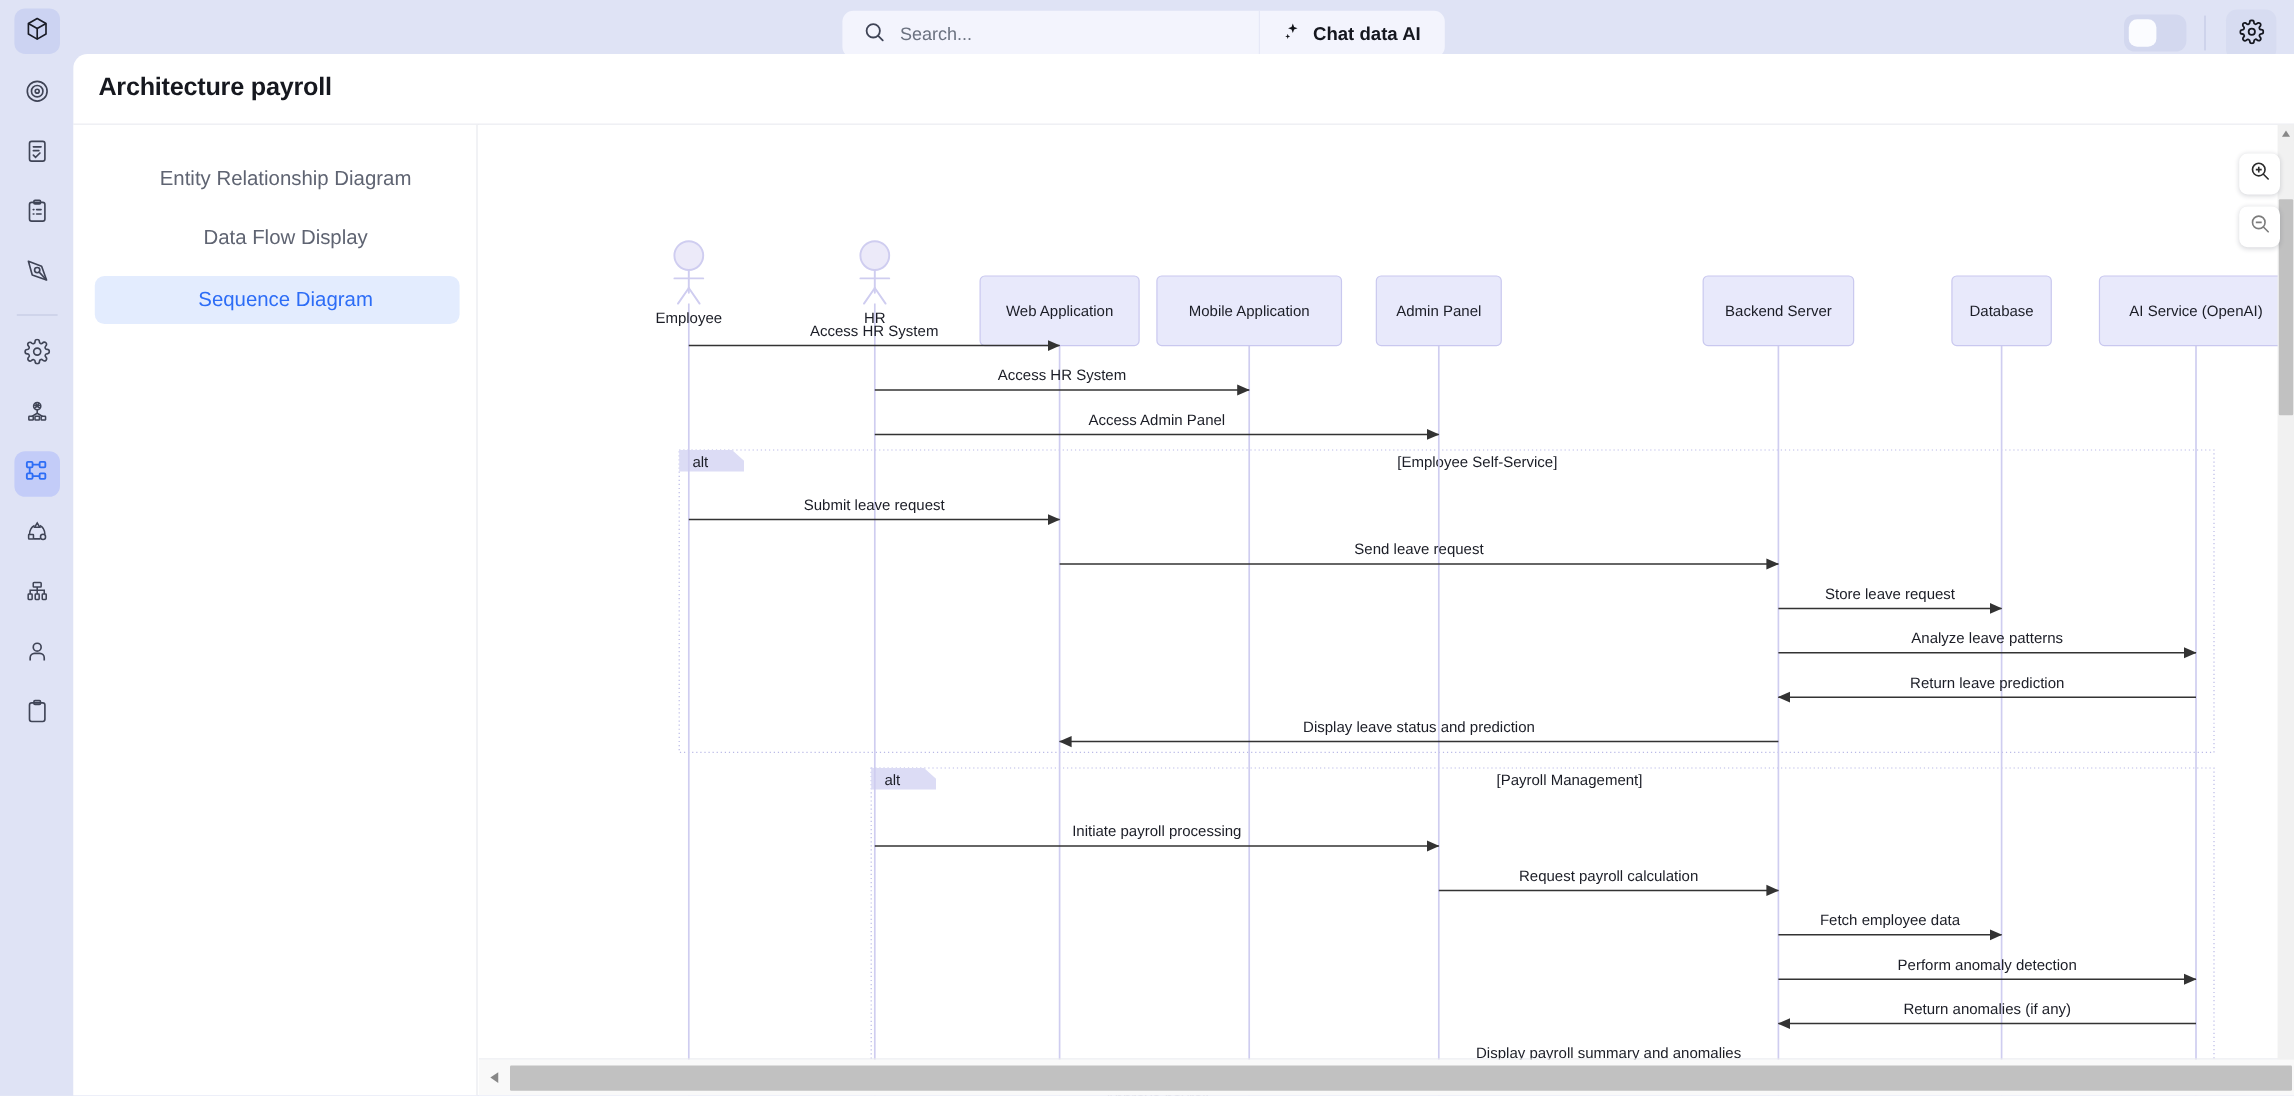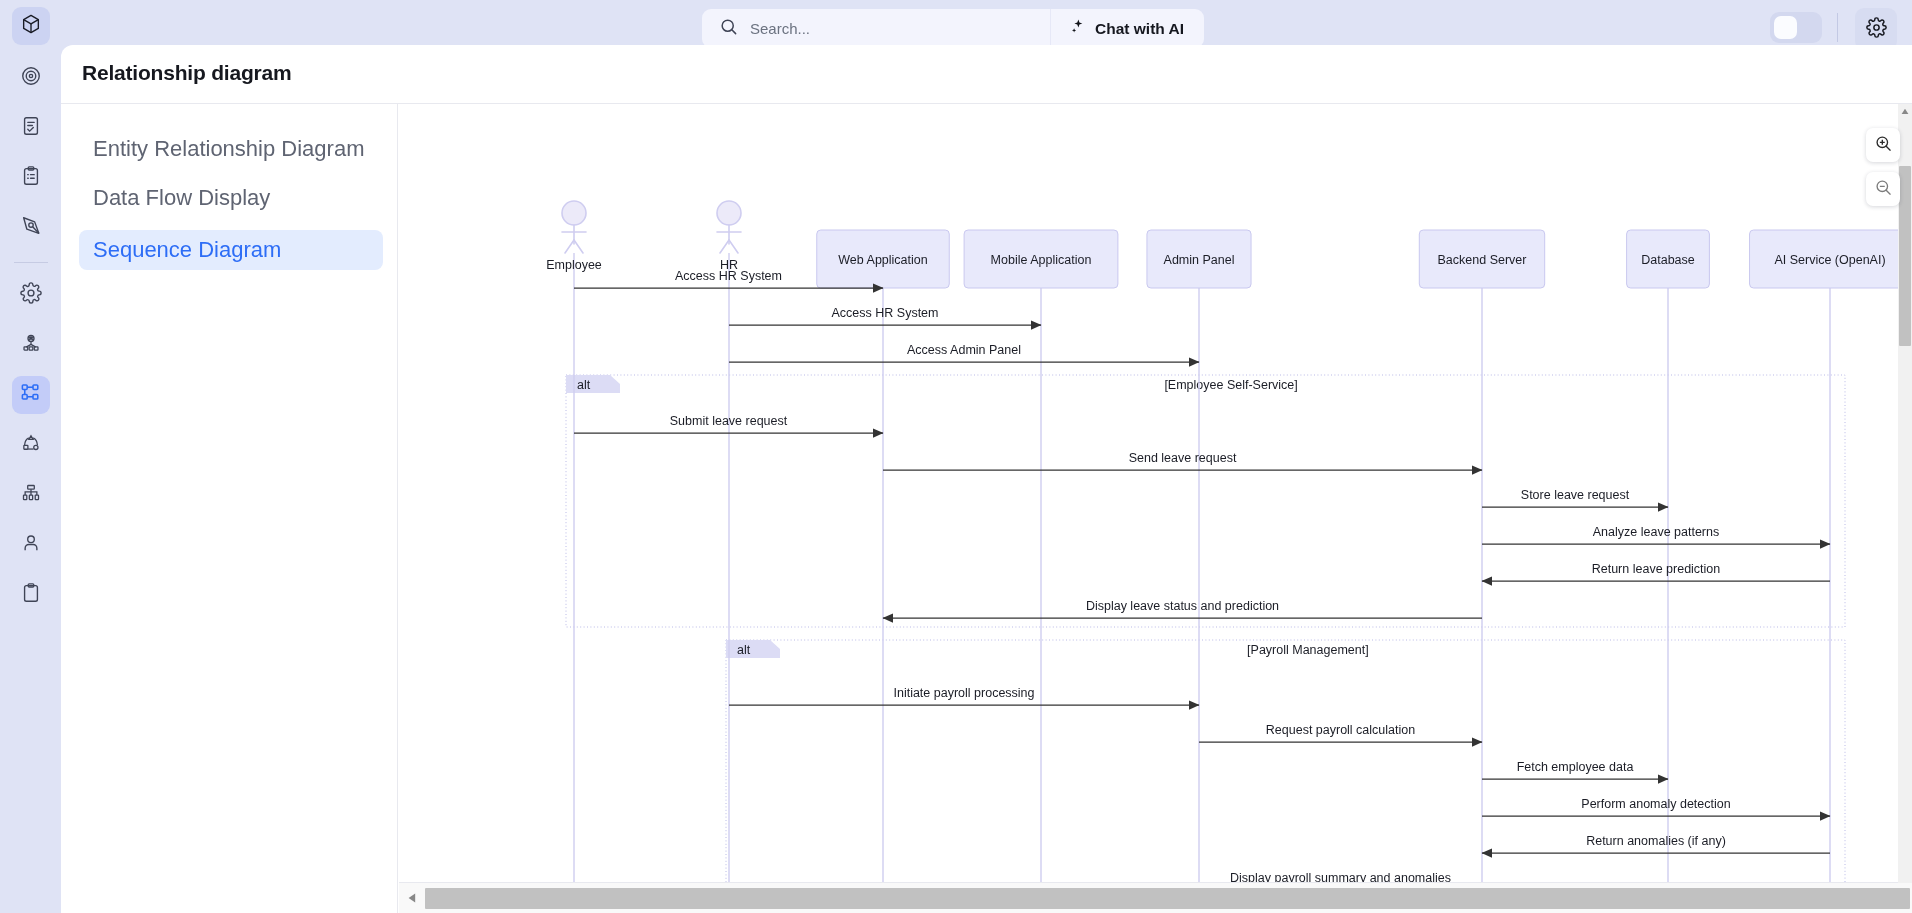--- a/index.html
+++ b/index.html
@@ -84,21 +84,21 @@
   }
 
   
   .dlist {
     position: absolute; left: 0; top: 59px; width: 337px; height: 809px;
     background: #ffffff; border-right: 1px solid #e8e9ef; padding-top: 25px;
   }
   .dlist-item {
     margin: 0 14px 9px 18px; height: 40px; border-radius: 8px;
     display: flex; align-items: center; padding-left: 14px; cursor: pointer;
-    font-size: 22px; color: #5f6472;
+    font-size: 17px; color: #5f6472; justify-content: center;
   }
   .dlist-item.active { background: #e3ecfe; color: #2d6df6; margin-top: 12px; }
 
   
   .canvas {
     position: absolute; left: 338px; top: 59px; width: 1513px; height: 809px;
     background: #ffffff; overflow: hidden;
   }
   .svgwrap { position: absolute; left: 0; top: 0; }
 
@@ -159,21 +159,21 @@
         </span>
         <input class="search-input" type="text" placeholder="Search..." style="">
       </div>
       <div class="chat-ai">
         <span>
           <svg width="17" height="17" viewBox="0 0 24 24" fill="#111319">
             <path d="M13.2 2.2l1.5 4.1 4.1 1.5-4.1 1.5-1.5 4.1-1.5-4.1L7.6 7.8l4.1-1.5z"></path>
             <path d="M7.2 14.4l.8 2.2 2.2.8-2.2.8-.8 2.2-.8-2.2-2.2-.8 2.2-.8z"></path>
           </svg>
         </span>
-        <span class="chat-ai-label">Chat with AI</span>
+        <span class="chat-ai-label">Chat data AI</span>
       </div>
     </div>
 
     <div class="toggle">
       <div class="toggle-knob"></div>
     </div>
     <div class="topbar-div"></div>
     <div class="gear-btn">
       <span>
         <svg width="21" height="21" viewBox="0 0 24 24" fill="none" stroke="#15171f" stroke-width="1.7">
@@ -318,21 +318,21 @@
         <svg width="22" height="22" viewBox="0 0 24 24" fill="none" stroke="#3f4456" stroke-width="1.5">
           <rect x="5" y="4" width="14" height="17" rx="2"></rect>
             <rect x="9" y="2" width="6" height="3.4" rx="1"></rect>
         </svg>
       </span>
     </div>
   </div>
 
   <div class="card">
 
-    <div class="card-title">Relationship diagram</div>
+    <div class="card-title">Architecture payroll</div>
     <div class="card-head-sep"></div>
 
     <div class="dlist">
       <div class="dlist-item">
         <span>Entity Relationship Diagram</span>
       </div>
       <div class="dlist-item">
         <span>Data Flow Display</span>
       </div>
       <div class="dlist-item active">

